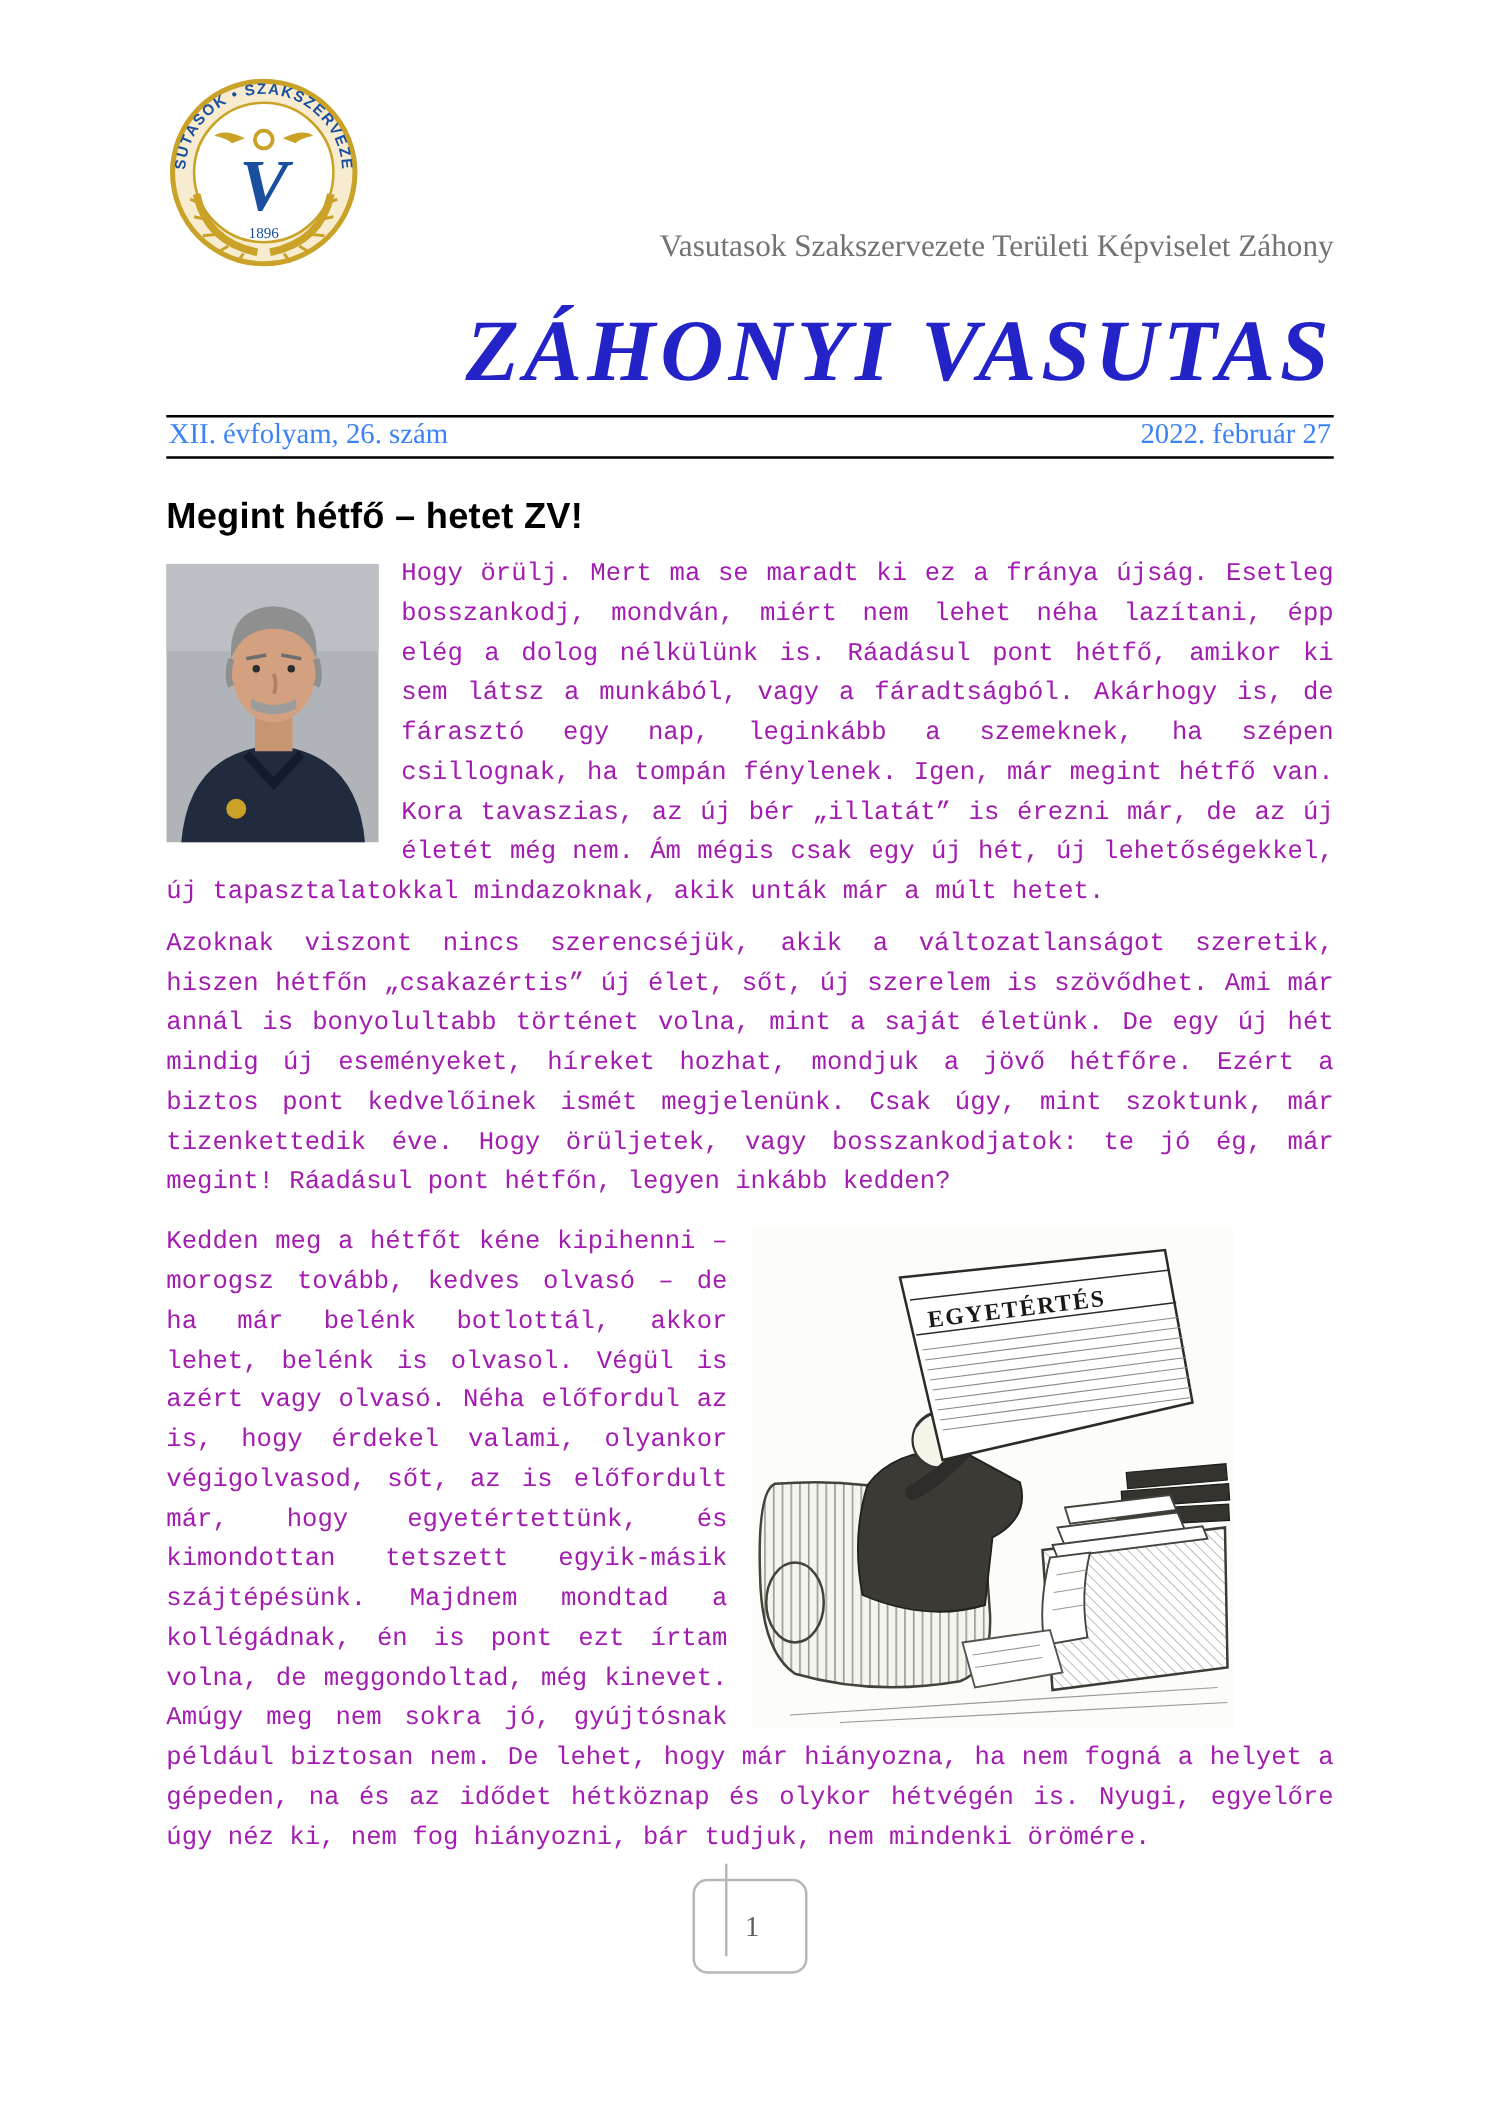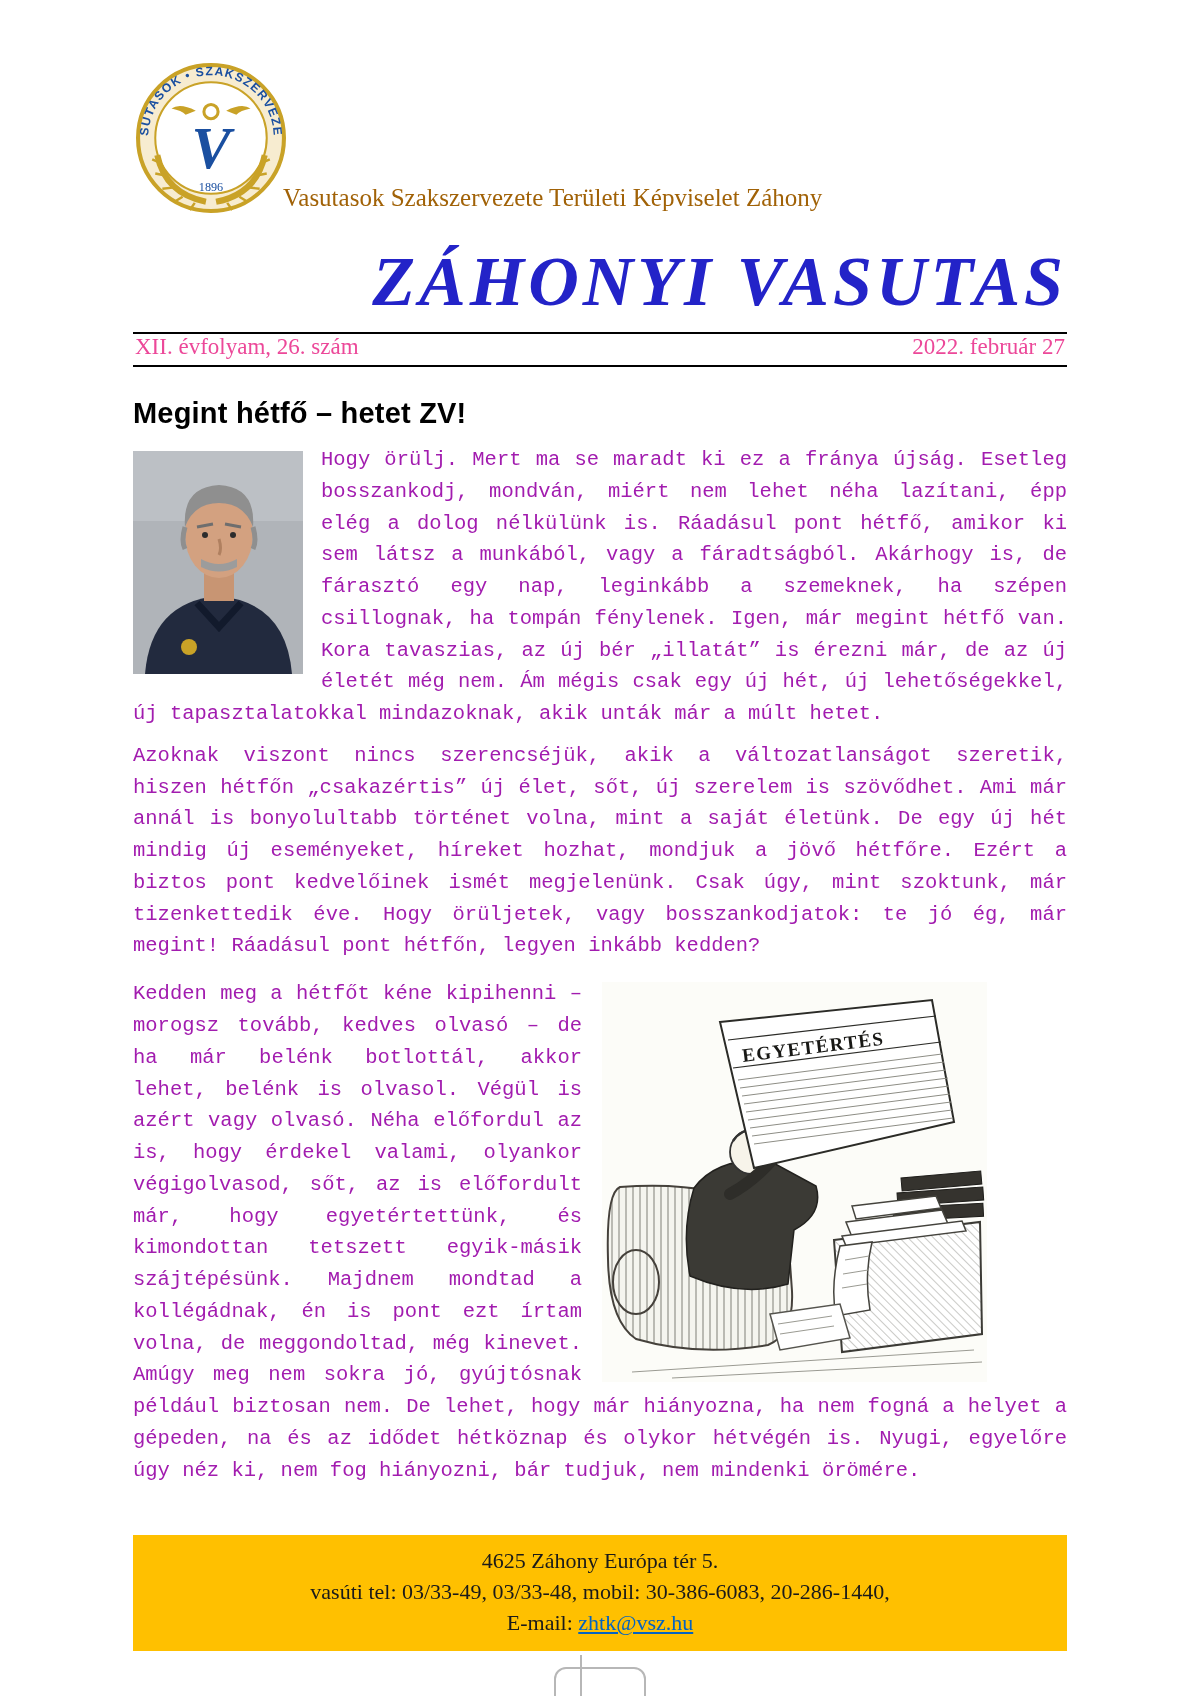--- a/index.html
+++ b/index.html
@@ -8,32 +8,32 @@
     width:1200px; height:1696px; position:relative; background:#fff;
     font-family:"Liberation Sans", sans-serif; color:#000; overflow:hidden;
     margin:0 auto;
   }
   .content { padding:0 133px; }
 
   
   .header { position:relative; height:152px; margin-top:62px; }
   .logo { position:absolute; left:2px; top:0; width:152px; height:152px; }
   .org-line {
-    position:absolute; left:150px; right:0; bottom:2px; text-align:left;
-    font-family:"Liberation Serif", serif; font-size:25px; color:#a16207;
+    position:absolute; left:150px; right:0; bottom:2px; text-align:right;
+    font-family:"Liberation Serif", serif; font-size:25px; color:#737373;
   }
   .masthead {
     text-align:right; font-family:"Liberation Serif", serif;
     font-style:italic; font-weight:700; font-size:70px; letter-spacing:4px;
     color:#2323c8; margin-top:28px;
   }
   .issue-row {
     display:flex; justify-content:space-between; align-items:baseline;
     border-top:2px solid #000; border-bottom:2px solid #000;
-    font-family:"Liberation Serif", serif; font-size:23px; color:#ec4899;
+    font-family:"Liberation Serif", serif; font-size:23px; color:#3b82f6;
     padding:0 2px 5px 2px; margin-top:10px;
   }
 
   
   .headline { font-size:29px; font-weight:700; margin-top:30px; letter-spacing:0.2px; }
   .body-p, .para-block p {
     font-size:20.5px; line-height:1.55; text-align:justify; color:#a21caf;font-family:Liberation Mono, monospace;
   }
   .para-block.first { margin-top:14px; }
   .photo { float:left; width:170px; height:223px; margin:7px 18px 2px 0; }
@@ -214,27 +214,20 @@
               <path d="M176,342 l54,-8"></path>
                 <path d="M178,352 l54,-8"></path>
             </g>
           </g>
         </svg>
       </div>
       <p>Kedden meg a hétfőt kéne kipihenni – morogsz tovább, kedves olvasó – de ha már belénk botlottál, akkor lehet, belénk is olvasol. Végül is azért vagy olvasó. Néha előfordul az is, hogy érdekel valami, olyankor végigolvasod, sőt, az is előfordult már, hogy egyetértettünk, és kimondottan tetszett egyik-másik szájtépésünk. Majdnem mondtad a kollégádnak, én is pont ezt írtam volna, de meggondoltad, még kinevet. Amúgy meg nem sokra jó, gyújtósnak például biztosan nem. De lehet, hogy már hiányozna, ha nem fogná a helyet a gépeden, na és az idődet hétköznap és olykor hétvégén is. Nyugi, egyelőre úgy néz ki, nem fog hiányozni, bár tudjuk, nem mindenki örömére.</p>
     </div>
 
 
-    <div class="footer-band">
-      <div class="line">4625 Záhony Európa tér 5.</div>
-      <div class="line">vasúti tel: 03/33-49, 03/33-48, mobil: 30-386-6083, 20-286-1440,</div>
-      <div class="line">
-        <span>E-mail: </span><a href="#" class="email-link">zhtk@vsz.hu</a>
-      </div>
-    </div>
 
     <div class="pagenum">
       <span class="pn-line"></span>
       <span class="pn-value">1</span>
     </div>
 
   </div>
 </div>
 
 </body></html>

